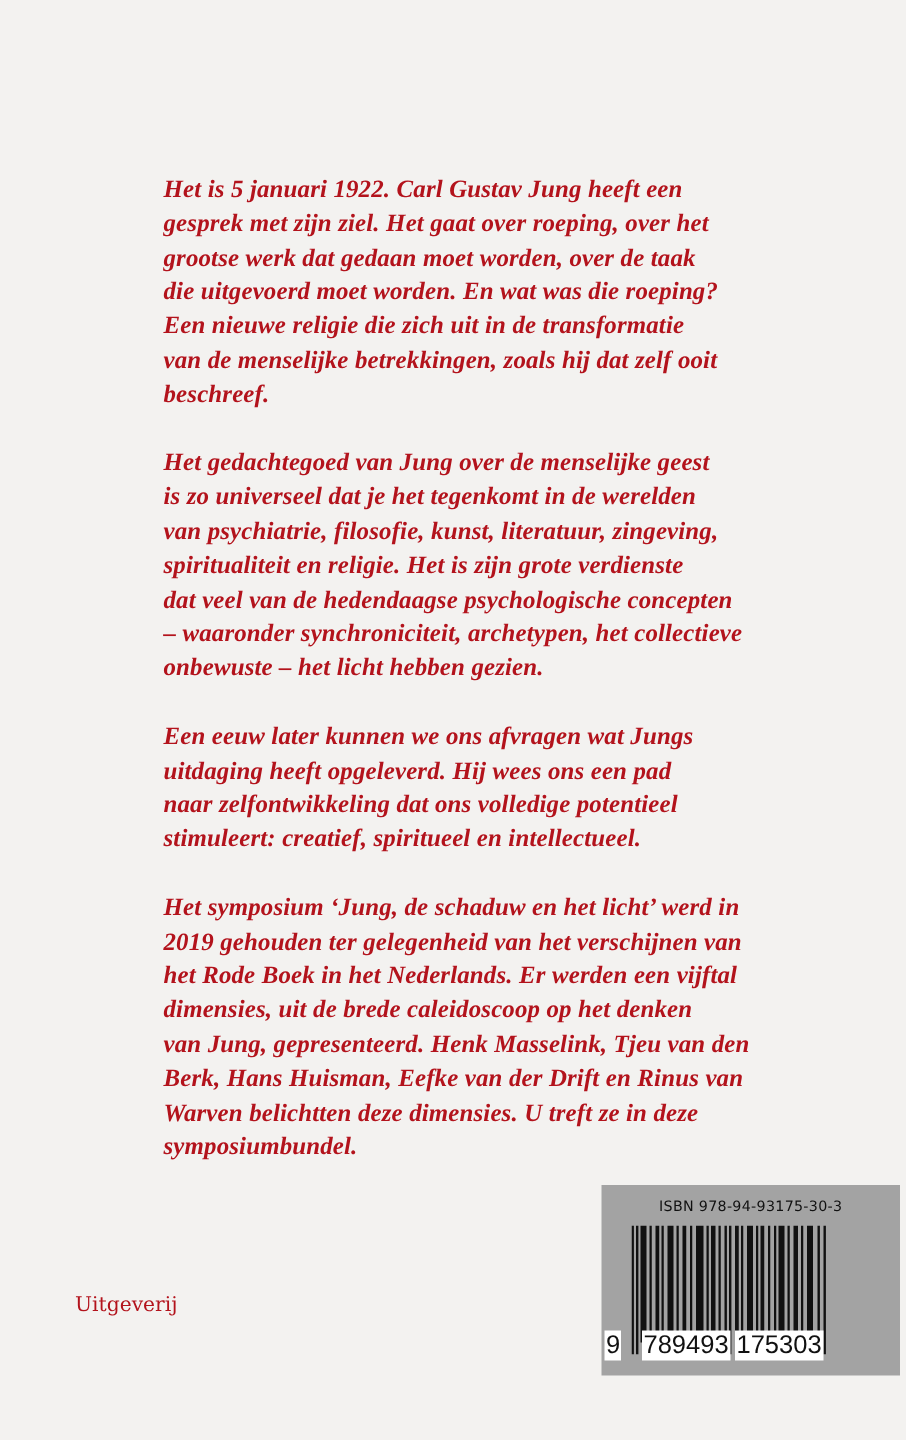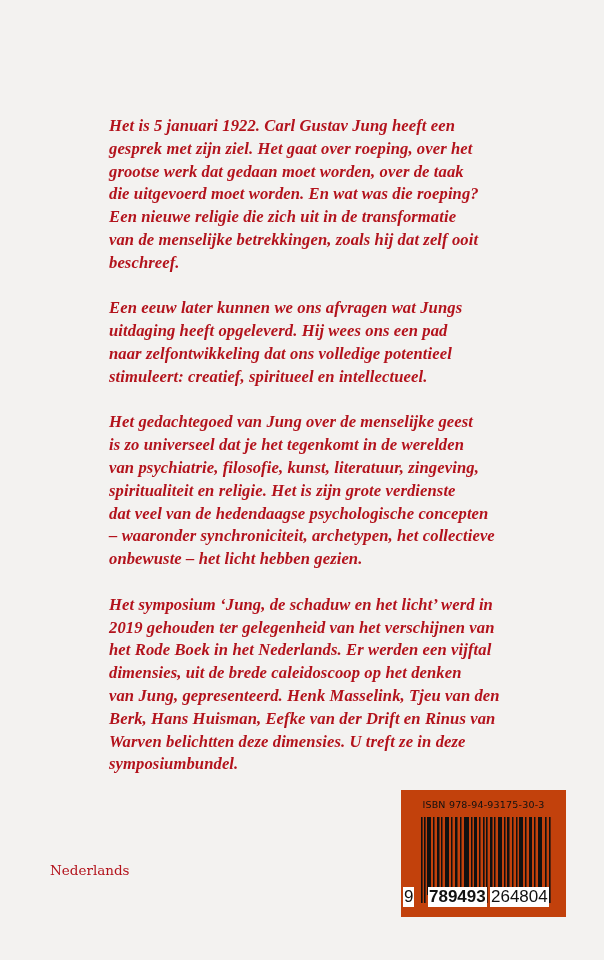--- a/index.html
+++ b/index.html
@@ -15,22 +15,22 @@
     letter-spacing:0.1px;
   }
   .blurb p { margin:0 0 22.8px 0; white-space:pre-line;font-style:italic; }
   .publisher {
     position:absolute; left:50px; top:862px; color:#b3131c;
     font-family:"DejaVu Sans", sans-serif;
   }
   .publisher .small { font-size:13.5px; line-height:16px; font-family:"DejaVu Serif", serif; }
   .publisher .big { font-size:27px; line-height:30px; font-weight:normal; letter-spacing:0.3px; }
   .isbn-box {
-    position:absolute; left:401px; top:790px; width:165px; height:127px;
-    background:#c2410c;
+    position:absolute; left:401px; top:790px; width:199px; height:127px;
+    background:#a3a3a3;
   }
   .isbn-text {
     position:absolute; left:0; width:100%; top:9px; text-align:center;
     font-family:"DejaVu Sans", sans-serif; font-size:9.5px; color:#111; letter-spacing:0.2px;
   }
   .bars {
     position:absolute; left:20px; top:27px; width:132px; height:86px;
   }
   .digits {
     position:absolute; left:4px; top:97px; width:158px;
@@ -42,43 +42,43 @@
 <body>
 
 <div class="blurb">
   <p>Het is 5 januari 1922. Carl Gustav Jung heeft een
 gesprek met zijn ziel. Het gaat over roeping, over het
 grootse werk dat gedaan moet worden, over de taak
 die uitgevoerd moet worden. En wat was die roeping?
 Een nieuwe religie die zich uit in de transformatie
 van de menselijke betrekkingen, zoals hij dat zelf ooit
 beschreef.</p>
-  <p>Een eeuw later kunnen we ons afvragen wat Jungs
-uitdaging heeft opgeleverd. Hij wees ons een pad
-naar zelfontwikkeling dat ons volledige potentieel
-stimuleert: creatief, spiritueel en intellectueel.</p>
   <p>Het gedachtegoed van Jung over de menselijke geest
 is zo universeel dat je het tegenkomt in de werelden
 van psychiatrie, filosofie, kunst, literatuur, zingeving,
 spiritualiteit en religie. Het is zijn grote verdienste
 dat veel van de hedendaagse psychologische concepten
 – waaronder synchroniciteit, archetypen, het collectieve
 onbewuste – het licht hebben gezien.</p>
+  <p>Een eeuw later kunnen we ons afvragen wat Jungs
+uitdaging heeft opgeleverd. Hij wees ons een pad
+naar zelfontwikkeling dat ons volledige potentieel
+stimuleert: creatief, spiritueel en intellectueel.</p>
   <p>Het symposium ‘Jung, de schaduw en het licht’ werd in
 2019 gehouden ter gelegenheid van het verschijnen van
 het Rode Boek in het Nederlands. Er werden een vijftal
 dimensies, uit de brede caleidoscoop op het denken
 van Jung, gepresenteerd. Henk Masselink, Tjeu van den
 Berk, Hans Huisman, Eefke van der Drift en Rinus van
 Warven belichtten deze dimensies. U treft ze in deze
 symposiumbundel.</p>
 </div>
 
 <div class="publisher">
-  <div class="small">Nederlands</div>
+  <div class="small">Uitgeverij</div>
 </div>
 
 <div class="isbn-box">
   <div class="isbn-text">ISBN 978-94-93175-30-3</div>
   <svg class="bars" viewBox="0 0 132 86" preserveAspectRatio="none">
     <g fill="#111">
       <rect x="0" y="0" width="1.6" height="86"></rect>
       <rect x="3" y="0" width="1.6" height="86"></rect>
       <rect x="6" y="0" width="4" height="78"></rect>
       <rect x="12" y="0" width="1.5" height="78"></rect>
@@ -105,16 +105,16 @@
       <rect x="104" y="0" width="1.5" height="78"></rect>
       <rect x="108" y="0" width="3" height="78"></rect>
       <rect x="113" y="0" width="1.5" height="78"></rect>
       <rect x="117" y="0" width="4" height="78"></rect>
       <rect x="124" y="0" width="1.6" height="86"></rect>
       <rect x="128" y="0" width="1.6" height="86"></rect>
     </g>
   </svg>
   <div class="digits">
     <span style="left:-2px;">9</span>
-    <span style="left:23px;font-weight:bold;">789493</span>
-    <span style="left:85px;">264804</span>
+    <span style="left:23px;">789493</span>
+    <span style="left:85px;">175303</span>
   </div>
 </div>
 
 </body></html>

